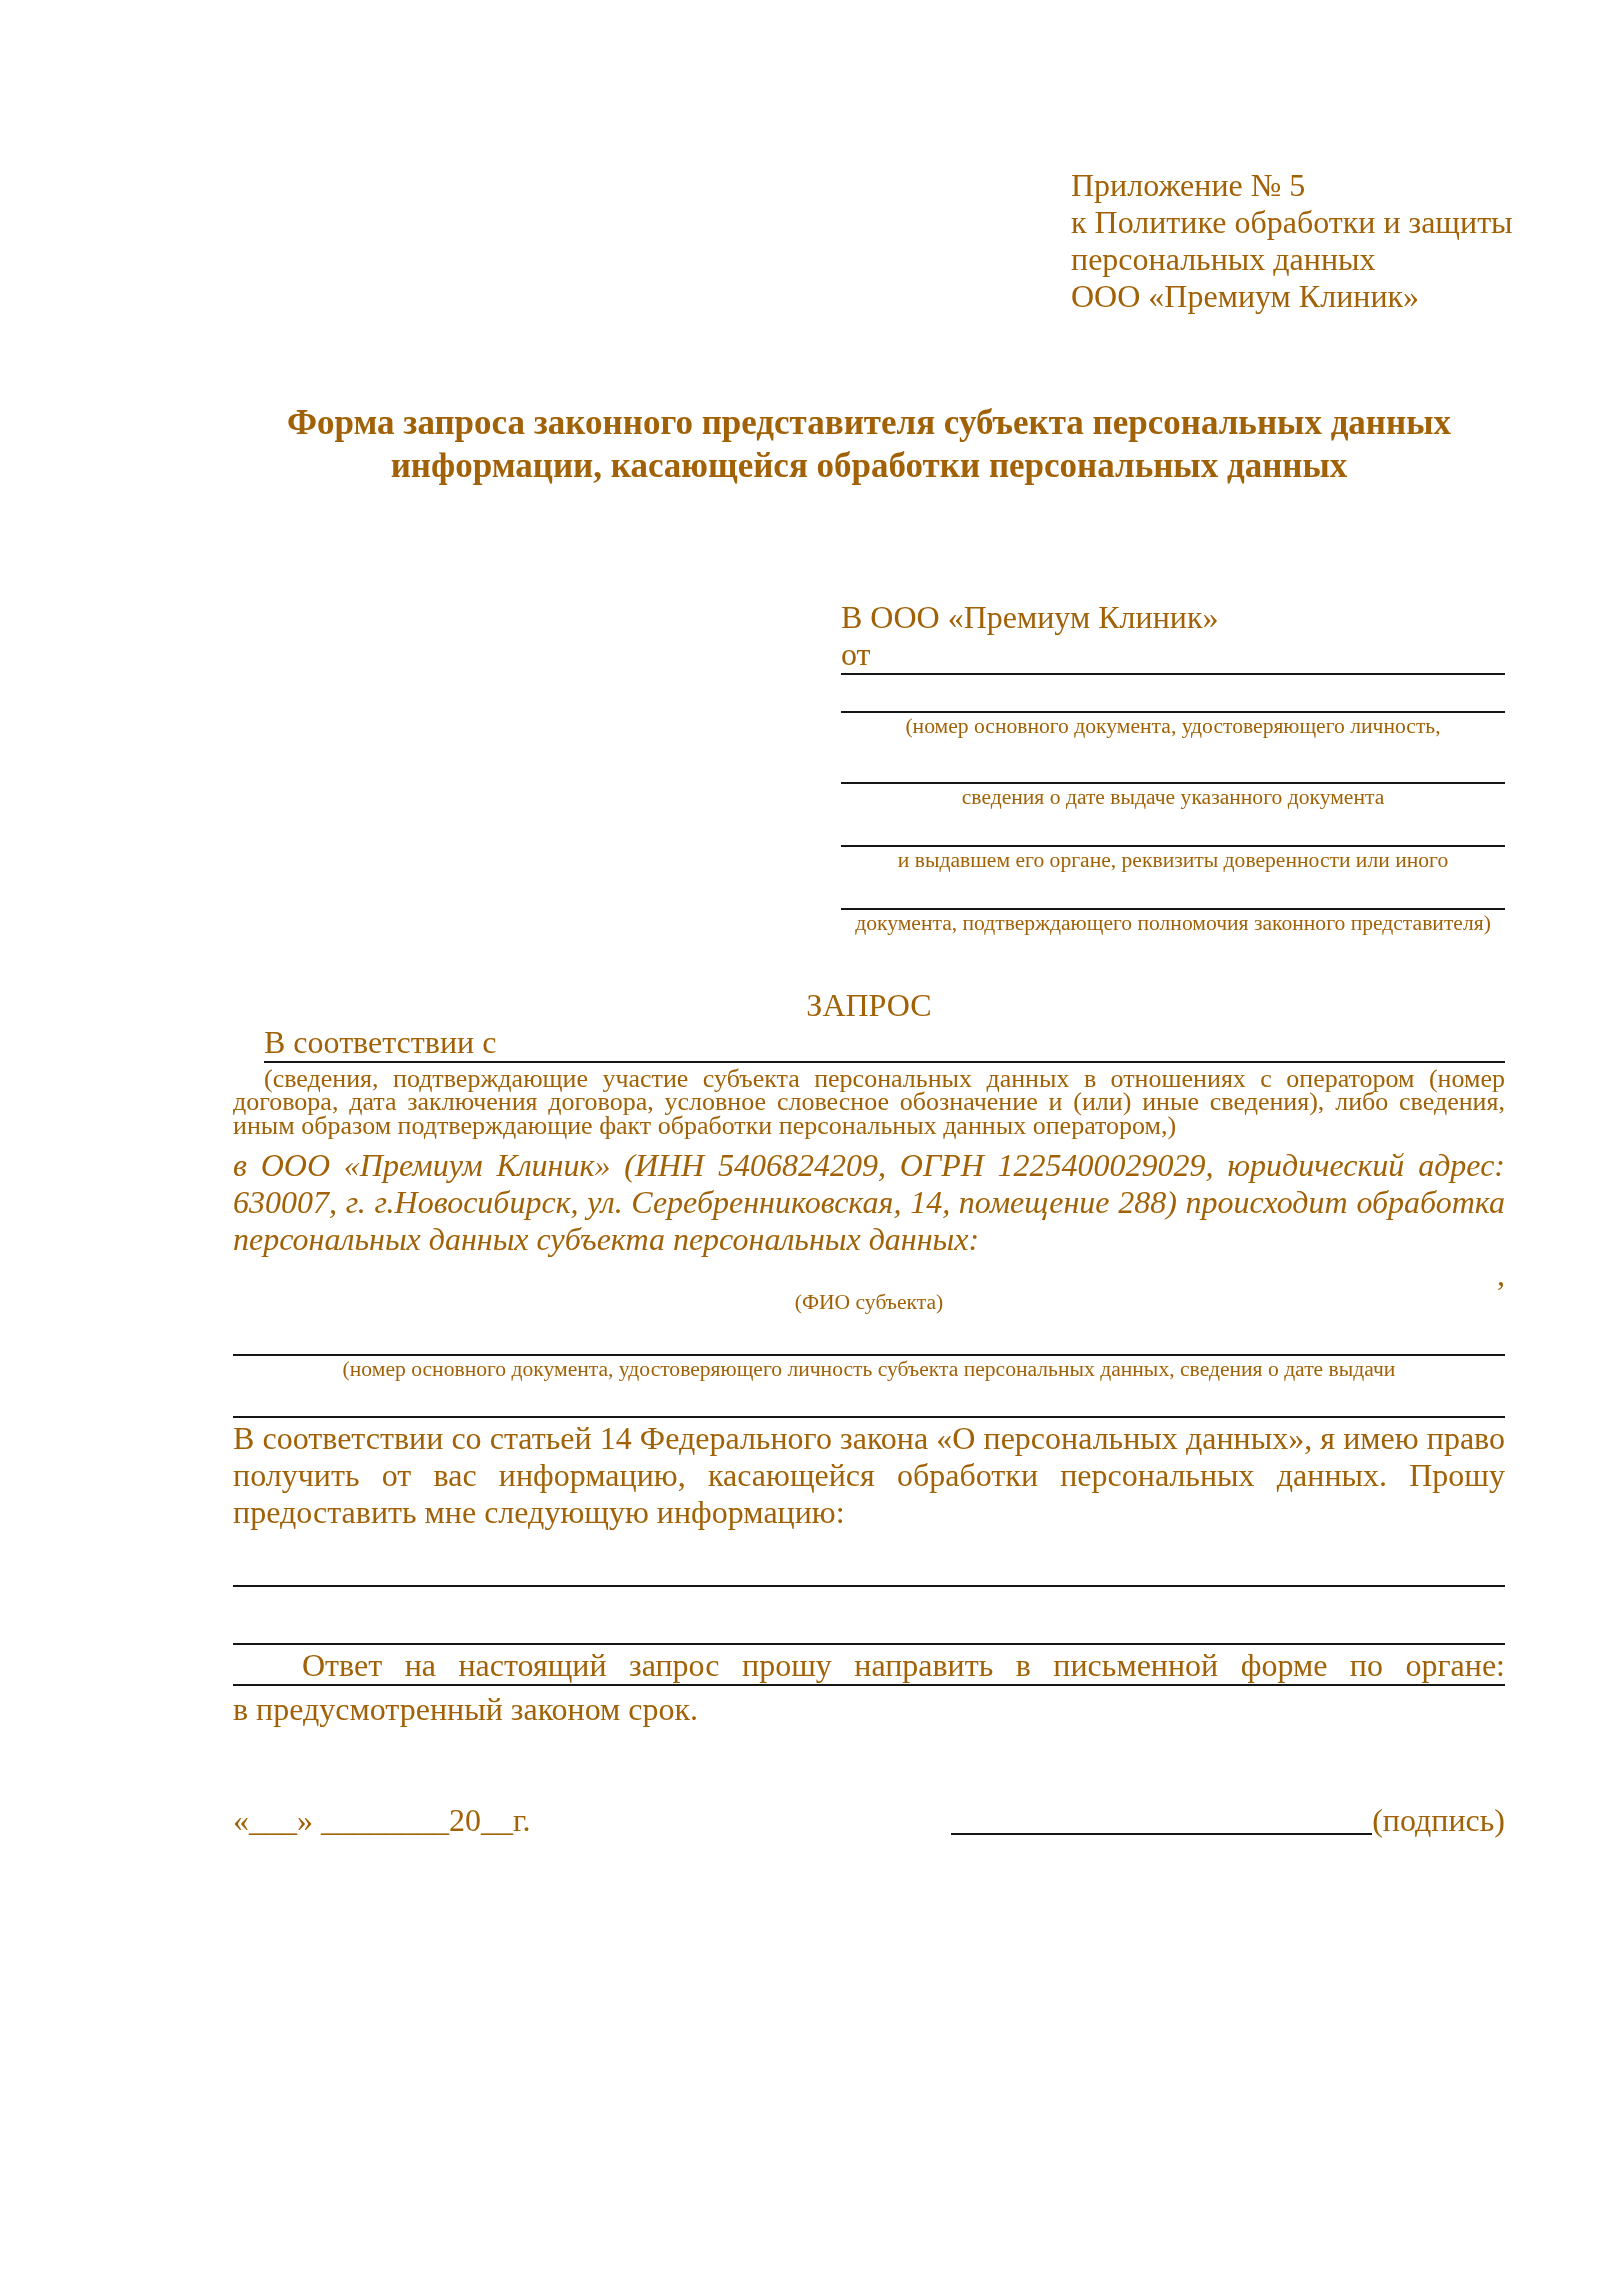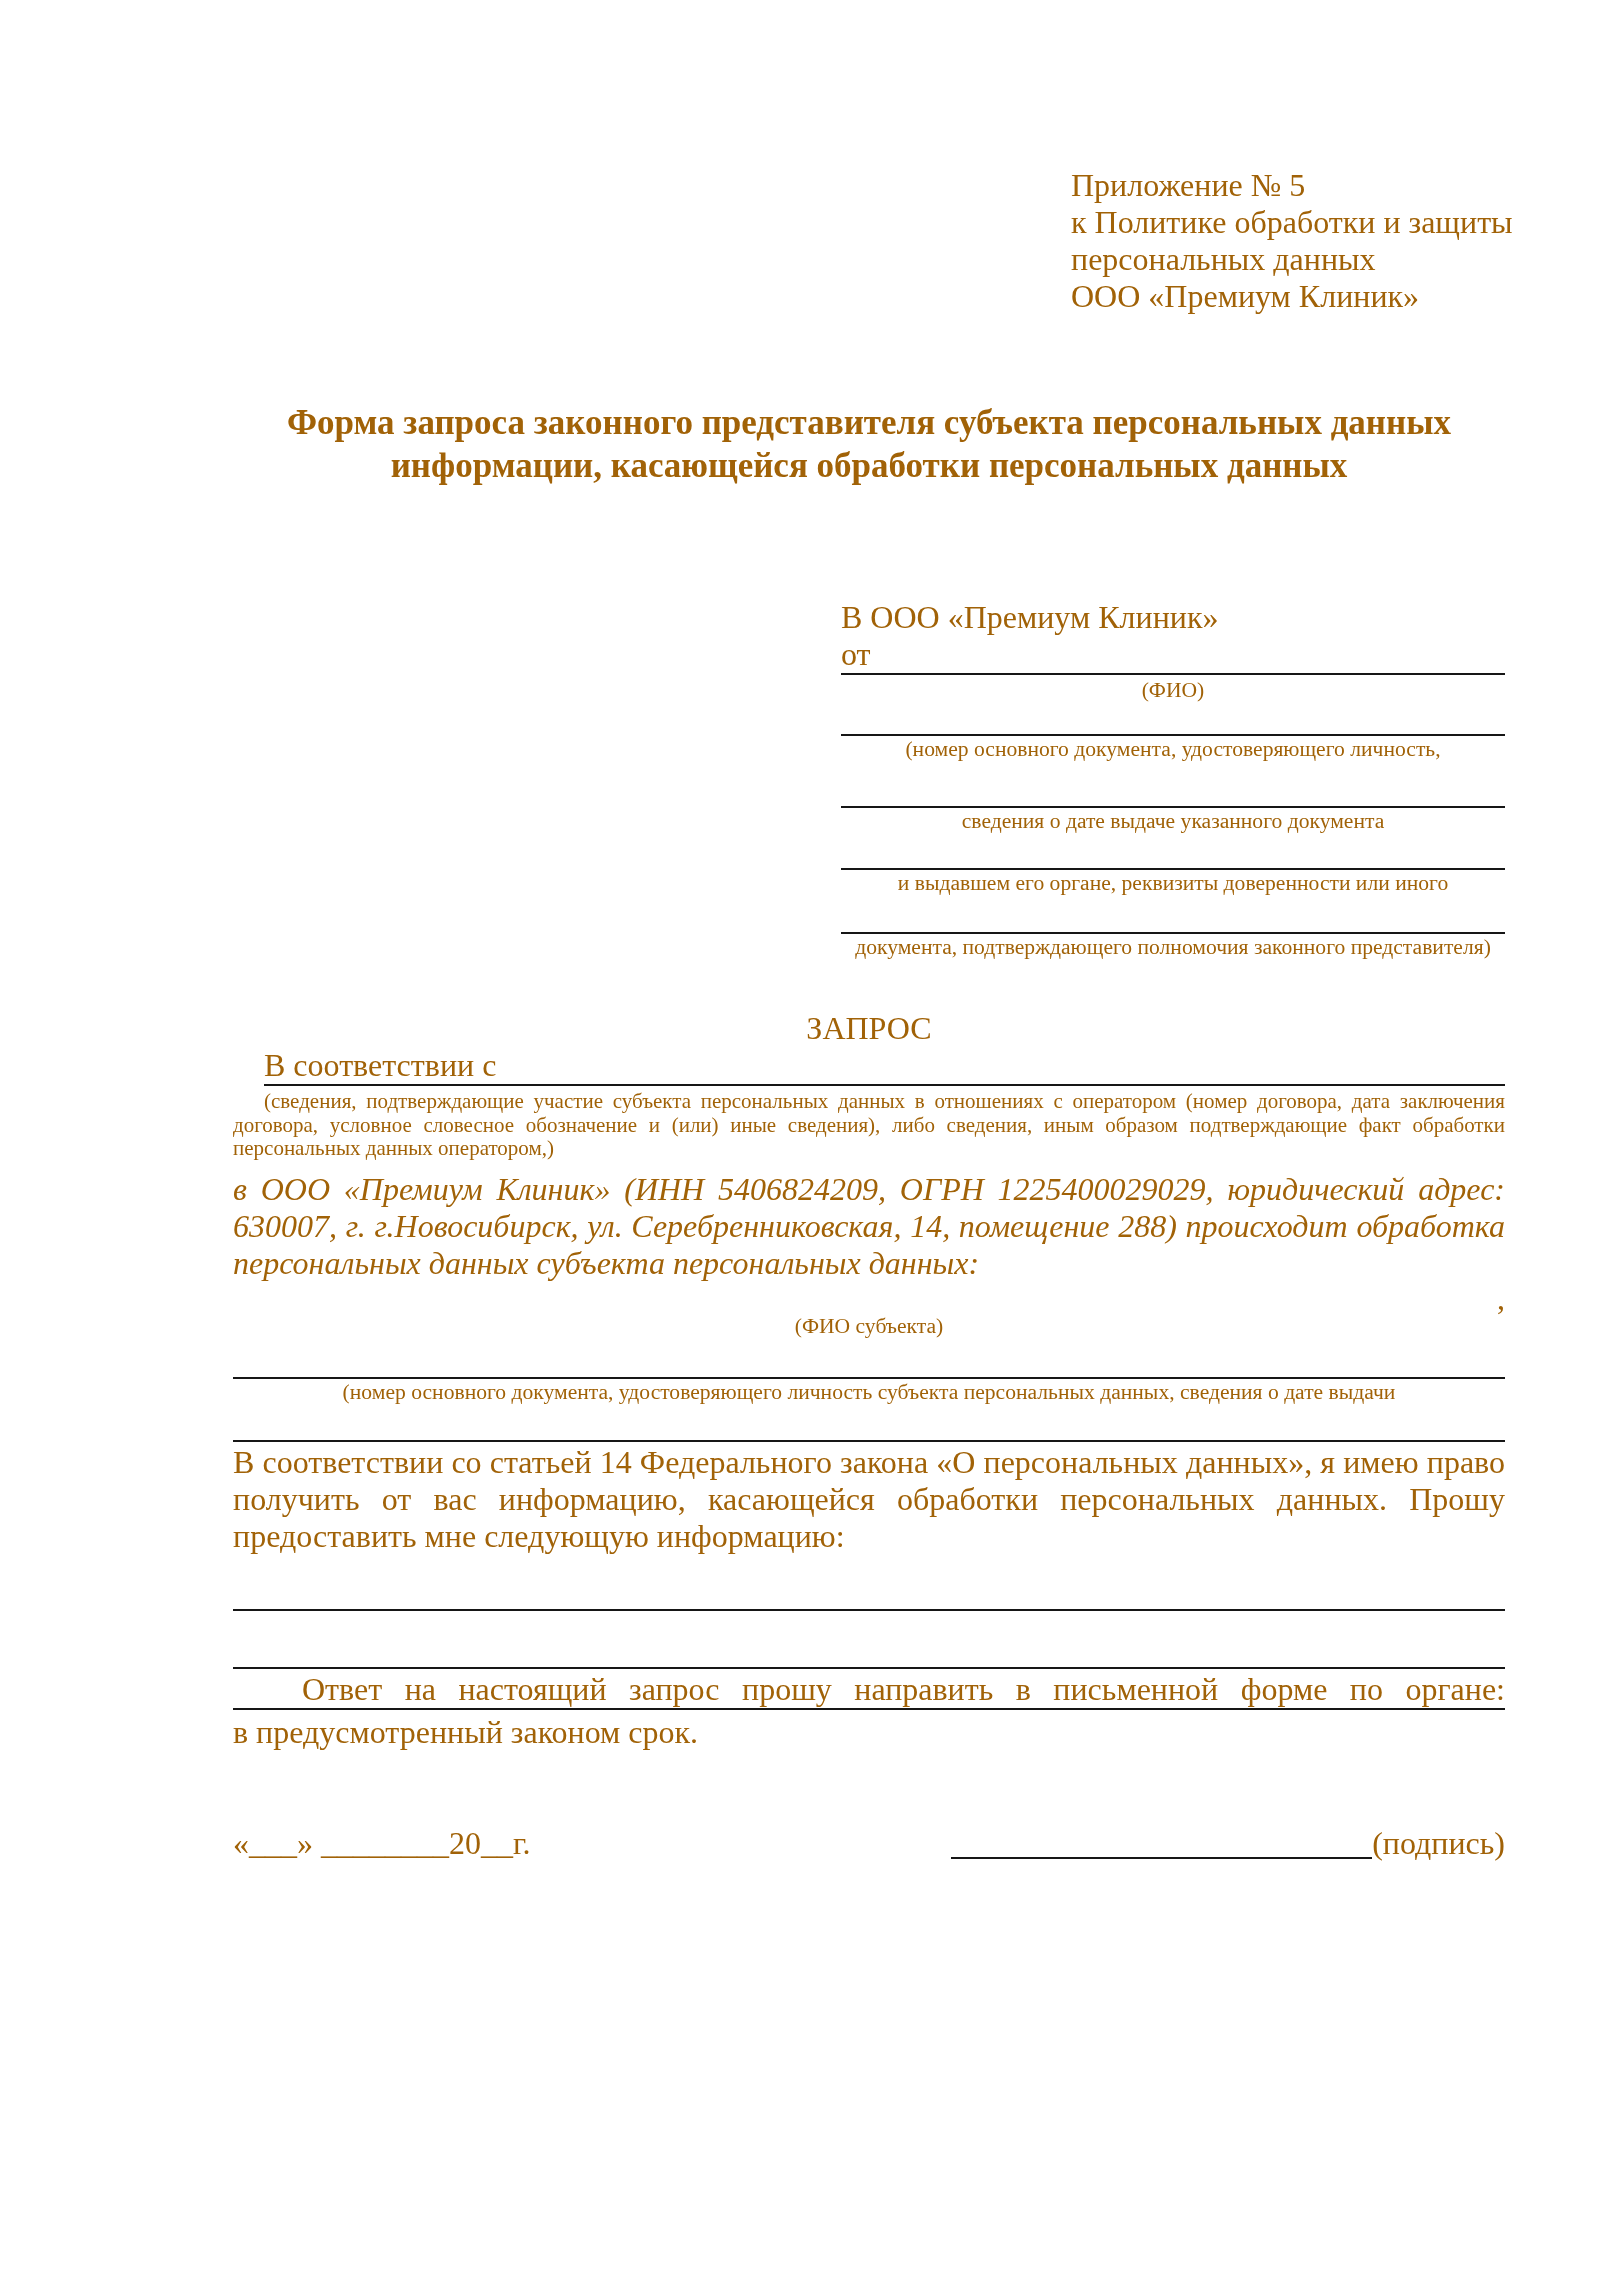--- a/index.html
+++ b/index.html
@@ -22,21 +22,21 @@
   .doc-title{margin-top:86px;text-align:center;font-weight:bold;font-size:35px;line-height:43px;}
 
   
   .right-col{margin-left:608px;margin-top:112px;}
   .line{line-height:37px;}
   .row{display:flex;align-items:stretch;line-height:37px;flex-direction:column;}
   .row .lbl{white-space:nowrap;margin-right:7.8px;}
   .fill{flex:1 1 auto;border-bottom:2.9px solid #161616;margin-bottom:3.9px;}
   .blankrow{border-bottom:2.9px solid #161616;}
   .cap{font-size:21.6px;line-height:23.5px;text-align:center;}
-  .cap-left{font-size:21px;line-height:23.5px;text-align:justify;text-indent:31px;}
+  .cap-left{font-size:26px;line-height:23.5px;text-align:justify;text-indent:31px;}
 
   .h-blankA{height:32px;} .capA{margin-top:2px;}
   .h-blankB{height:44px;}
   .h-blankC{height:35px;}
   .h-blankD{height:36px;}
 
   .request-heading{margin-top:51px;text-align:center;line-height:37px;}
 
   .accordance{margin-top:0;padding-left:31px;}
 
@@ -79,21 +79,20 @@
       <div>Форма запроса законного представителя субъекта персональных данных</div>
       <div>информации, касающейся обработки персональных данных</div>
     </div>
 
     <div class="right-col">
       <div class="line">В ООО «Премиум Клиник»</div>
       <div class="row">
         <span class="lbl">от</span>
         <div class="fill"></div>
       </div>
-      <div class="cap">(ФИО)</div>
 
       <div class="blankrow h-blankA"></div>
       <div class="cap capA">(номер основного документа, удостоверяющего личность,</div>
 
       <div class="blankrow h-blankB"></div>
       <div class="cap capA">сведения о дате выдаче указанного документа</div>
 
       <div class="blankrow h-blankC"></div>
       <div class="cap capA">и выдавшем его органе, реквизиты доверенности или иного</div>
 

